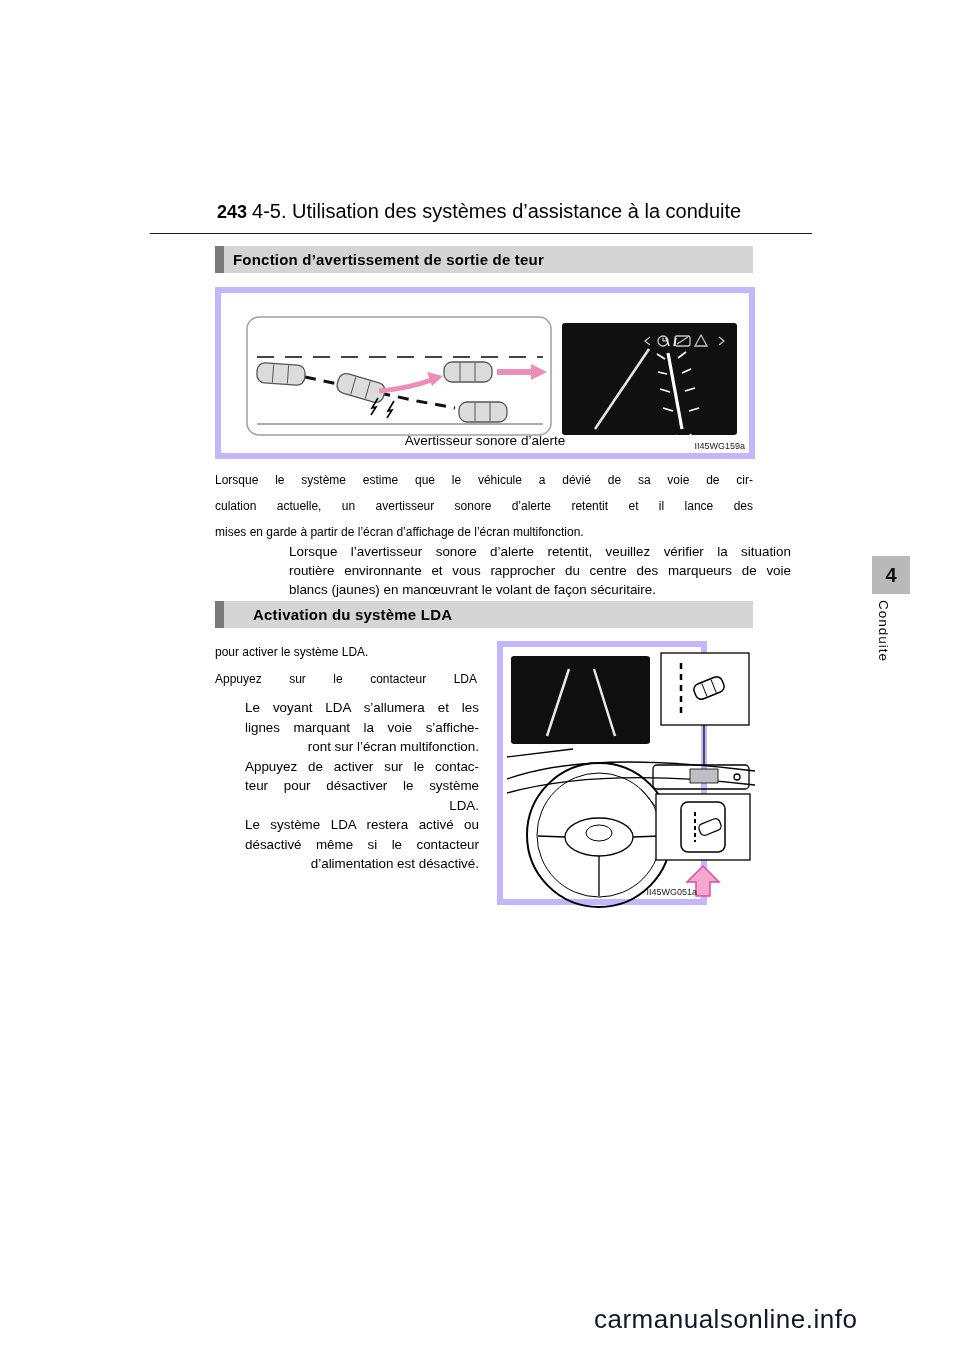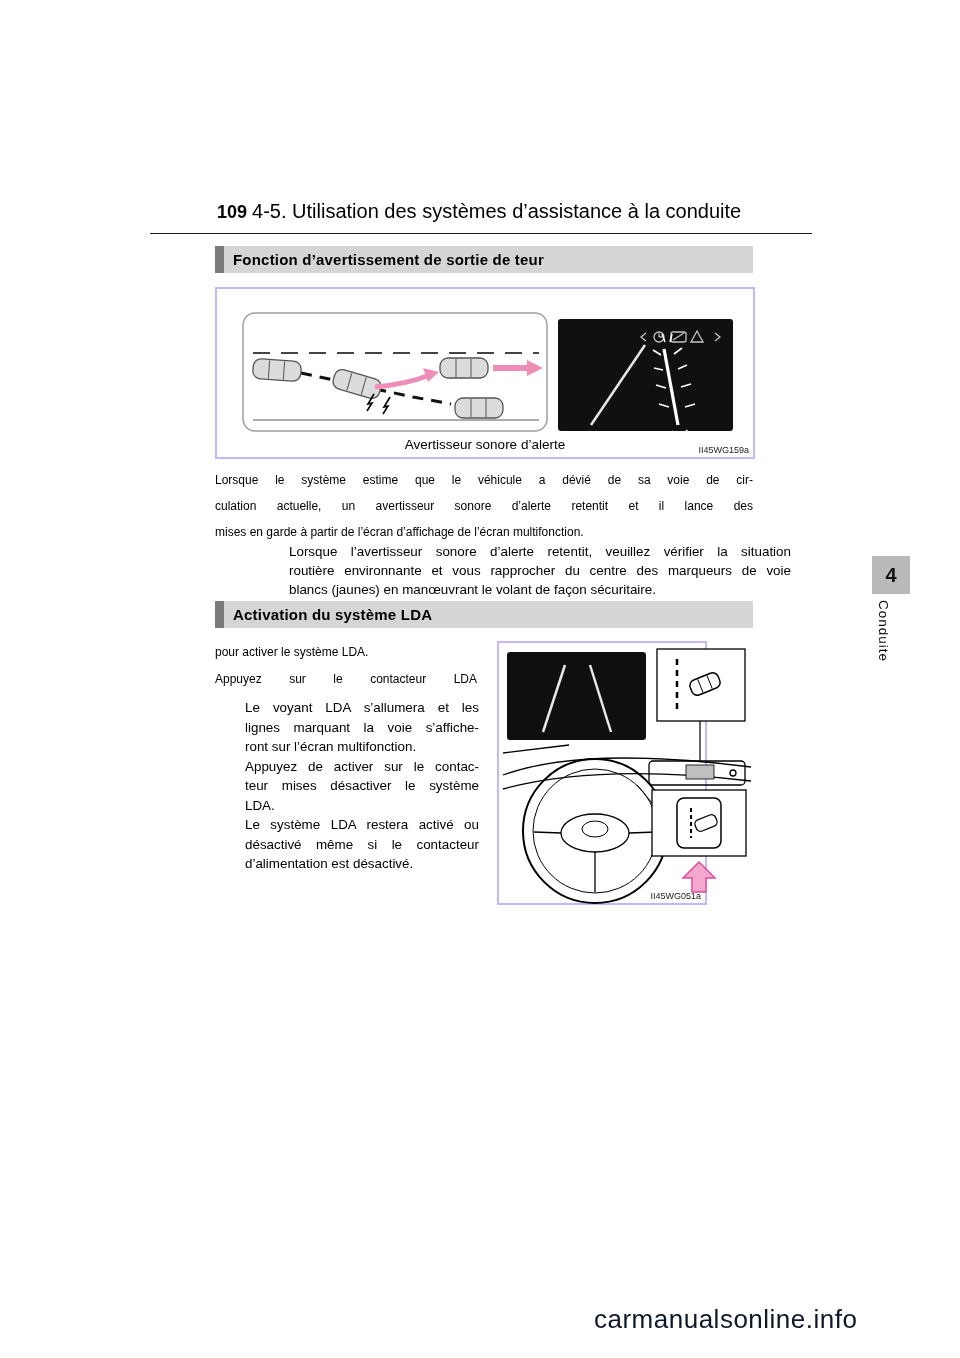--- a/index.html
+++ b/index.html
@@ -11,55 +11,55 @@
   .page-num{font-size:18px;font-weight:bold;}
   .head-ref{font-size:20px;margin-left:5px;}
   .head-rule{position:absolute;left:150px;top:233px;width:662px;height:1px;background:#1a1a1a;}
 
   
   .sec-bar{position:absolute;left:215px;width:538px;height:27px;background:#d5d5d5;
            display:flex;align-items:center;box-sizing:border-box;}
   .sec-accent{width:9px;align-self:stretch;background:#7a7a7a;flex:none;}
   .sec-title{font-size:15px;font-weight:bold;margin-left:9px;letter-spacing:0.2px;}
   #sec1-bar{top:246px;}
-  #sec2-bar{top:601px;}
-
-  
-  .figure{position:absolute;border:2px solid #c4b5fd;background:#fff;box-sizing:border-box;}
+  #sec2-bar{top:601px;gap:20px;}
+
+  
+  .figure{position:absolute;border:6px solid #c4b5fd;background:#fff;box-sizing:border-box;}
   #fig1{left:215px;top:287px;width:540px;height:172px;}
   #fig2{left:497px;top:641px;width:210px;height:264px;}
   .fig-caption{position:absolute;left:0;right:0;bottom:5px;text-align:center;font-size:13.5px;}
   .fig-id{position:absolute;right:4px;bottom:2px;font-size:9px;color:#222;}
 
   
   .para .line{line-height:26px;font-size:12px;}
   .note .line{line-height:19px;font-size:13.4px;}
   #s1-para{position:absolute;left:215px;top:467px;width:538px;}
   #s1-note{position:absolute;left:245px;top:542px;width:502px;margin-left:44px;}
   #s2-para{position:absolute;left:215px;top:639px;width:262px;}
   #s2-para .line{line-height:27px;}
   #s2-note{position:absolute;left:245px;top:698px;width:234px;}
-  #s2-note .line{line-height:19.5px;}
+  #s2-note .line{line-height:19.5px;text-align:right;}
   .jl{text-align:justify;text-align-last:justify;}
 
   
   .tab-num{position:absolute;left:872px;top:556px;width:38px;height:38px;background:#b9b9b9;
            display:flex;align-items:center;justify-content:center;font-size:20px;font-weight:bold;color:#111;}
   .tab-label{position:absolute;left:876px;top:600px;writing-mode:vertical-rl;font-size:13.5px;letter-spacing:1px;}
 
   
   .watermark{position:absolute;left:594px;top:1304px;font-size:26px;color:#0f172a;letter-spacing:0.5px;}
 </style>
 </head>
 <body>
 
 <div class="page">
 
   <div class="page-head">
-    <span class="page-num">109</span>
+    <span class="page-num">243</span>
     <span class="head-ref">4-5. Utilisation des systèmes d’assistance à la conduite</span>
   </div>
   <div class="head-rule"></div>
 
   <div class="sec-bar" id="sec1-bar">
     <span class="sec-accent"></span>
     <span class="sec-title">Fonction d’avertissement de sortie de teur</span>
   </div>
 
   <div class="figure" id="fig1">
@@ -159,21 +159,21 @@
 
   <div class="para" id="s2-para">
     <div class="line">pour activer le système LDA.</div>
     <div class="line jl">Appuyez sur le contacteur LDA</div>
   </div>
   <div class="note" id="s2-note">
     <div class="line jl">Le voyant LDA s’allumera et les</div>
     <div class="line jl">lignes marquant la voie s’affiche-</div>
     <div class="line">ront sur l’écran multifonction.</div>
     <div class="line jl">Appuyez de activer sur le contac-</div>
-    <div class="line jl">teur mises désactiver le système</div>
+    <div class="line jl">teur pour désactiver le système</div>
     <div class="line">LDA.</div>
     <div class="line jl">Le système LDA restera activé ou</div>
     <div class="line jl">désactivé même si le contacteur</div>
     <div class="line">d’alimentation est désactivé.</div>
   </div>
 
   <div class="figure" id="fig2">
     <svg width="256" height="262" viewBox="0 0 256 262">
 
       <g>

